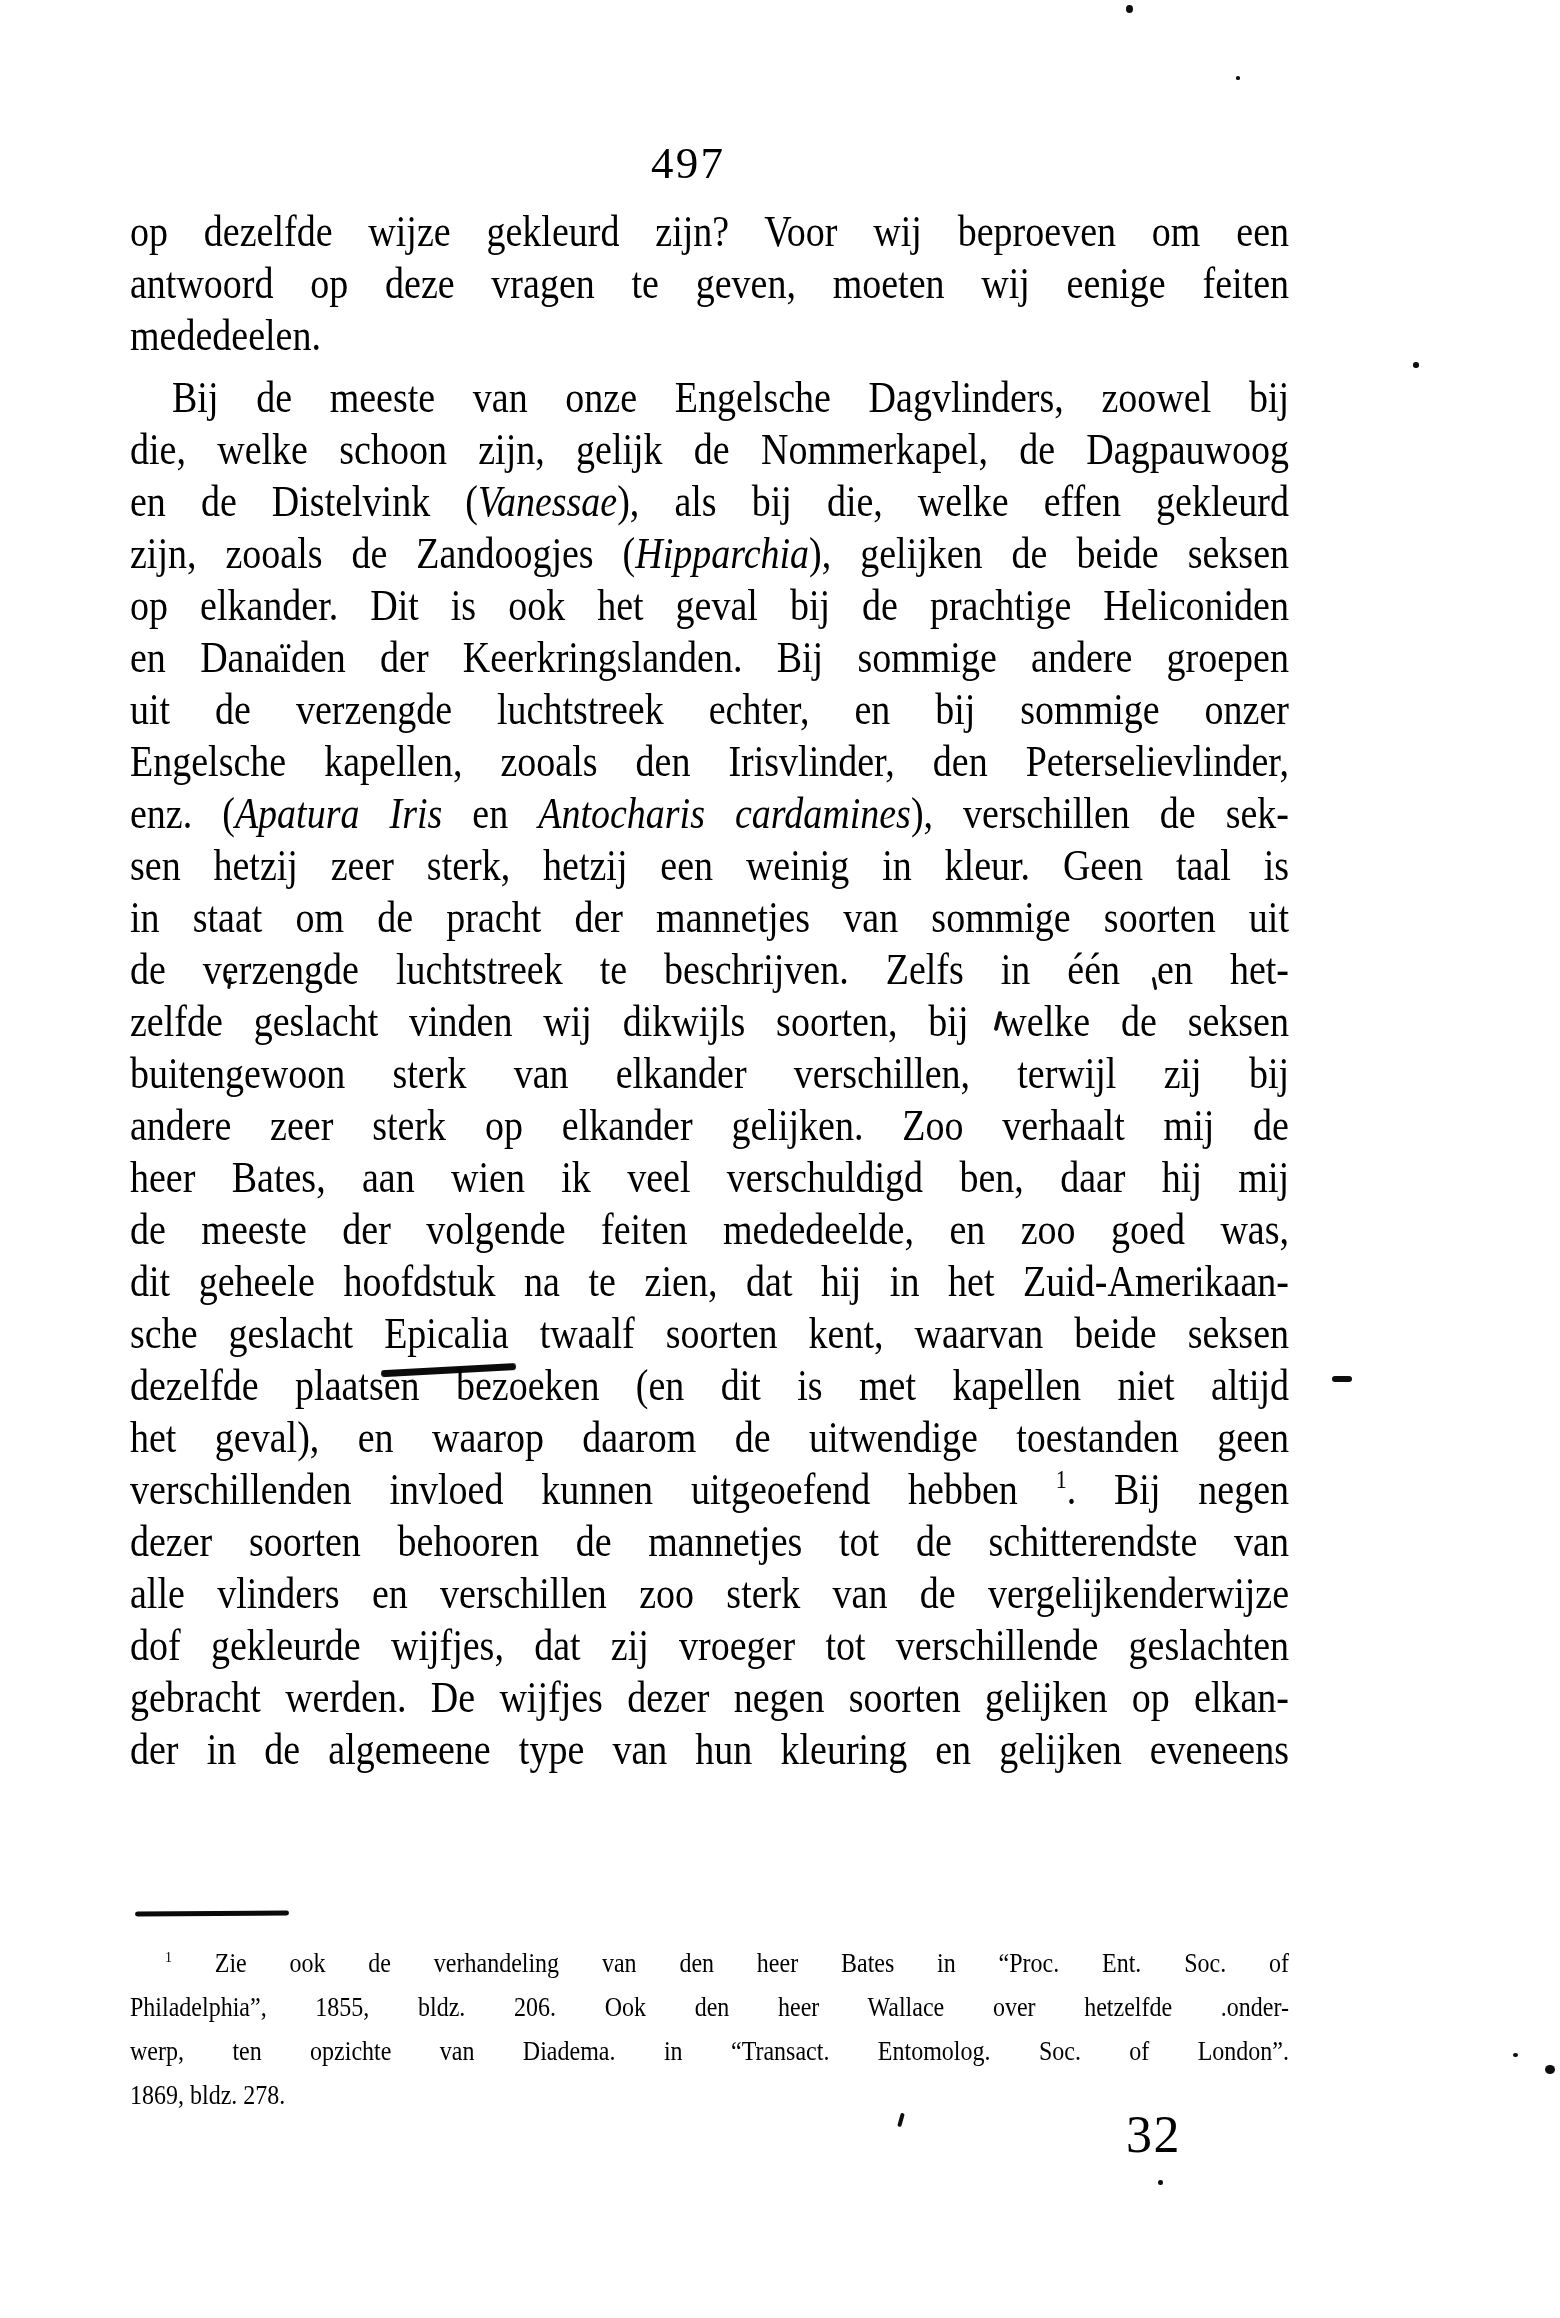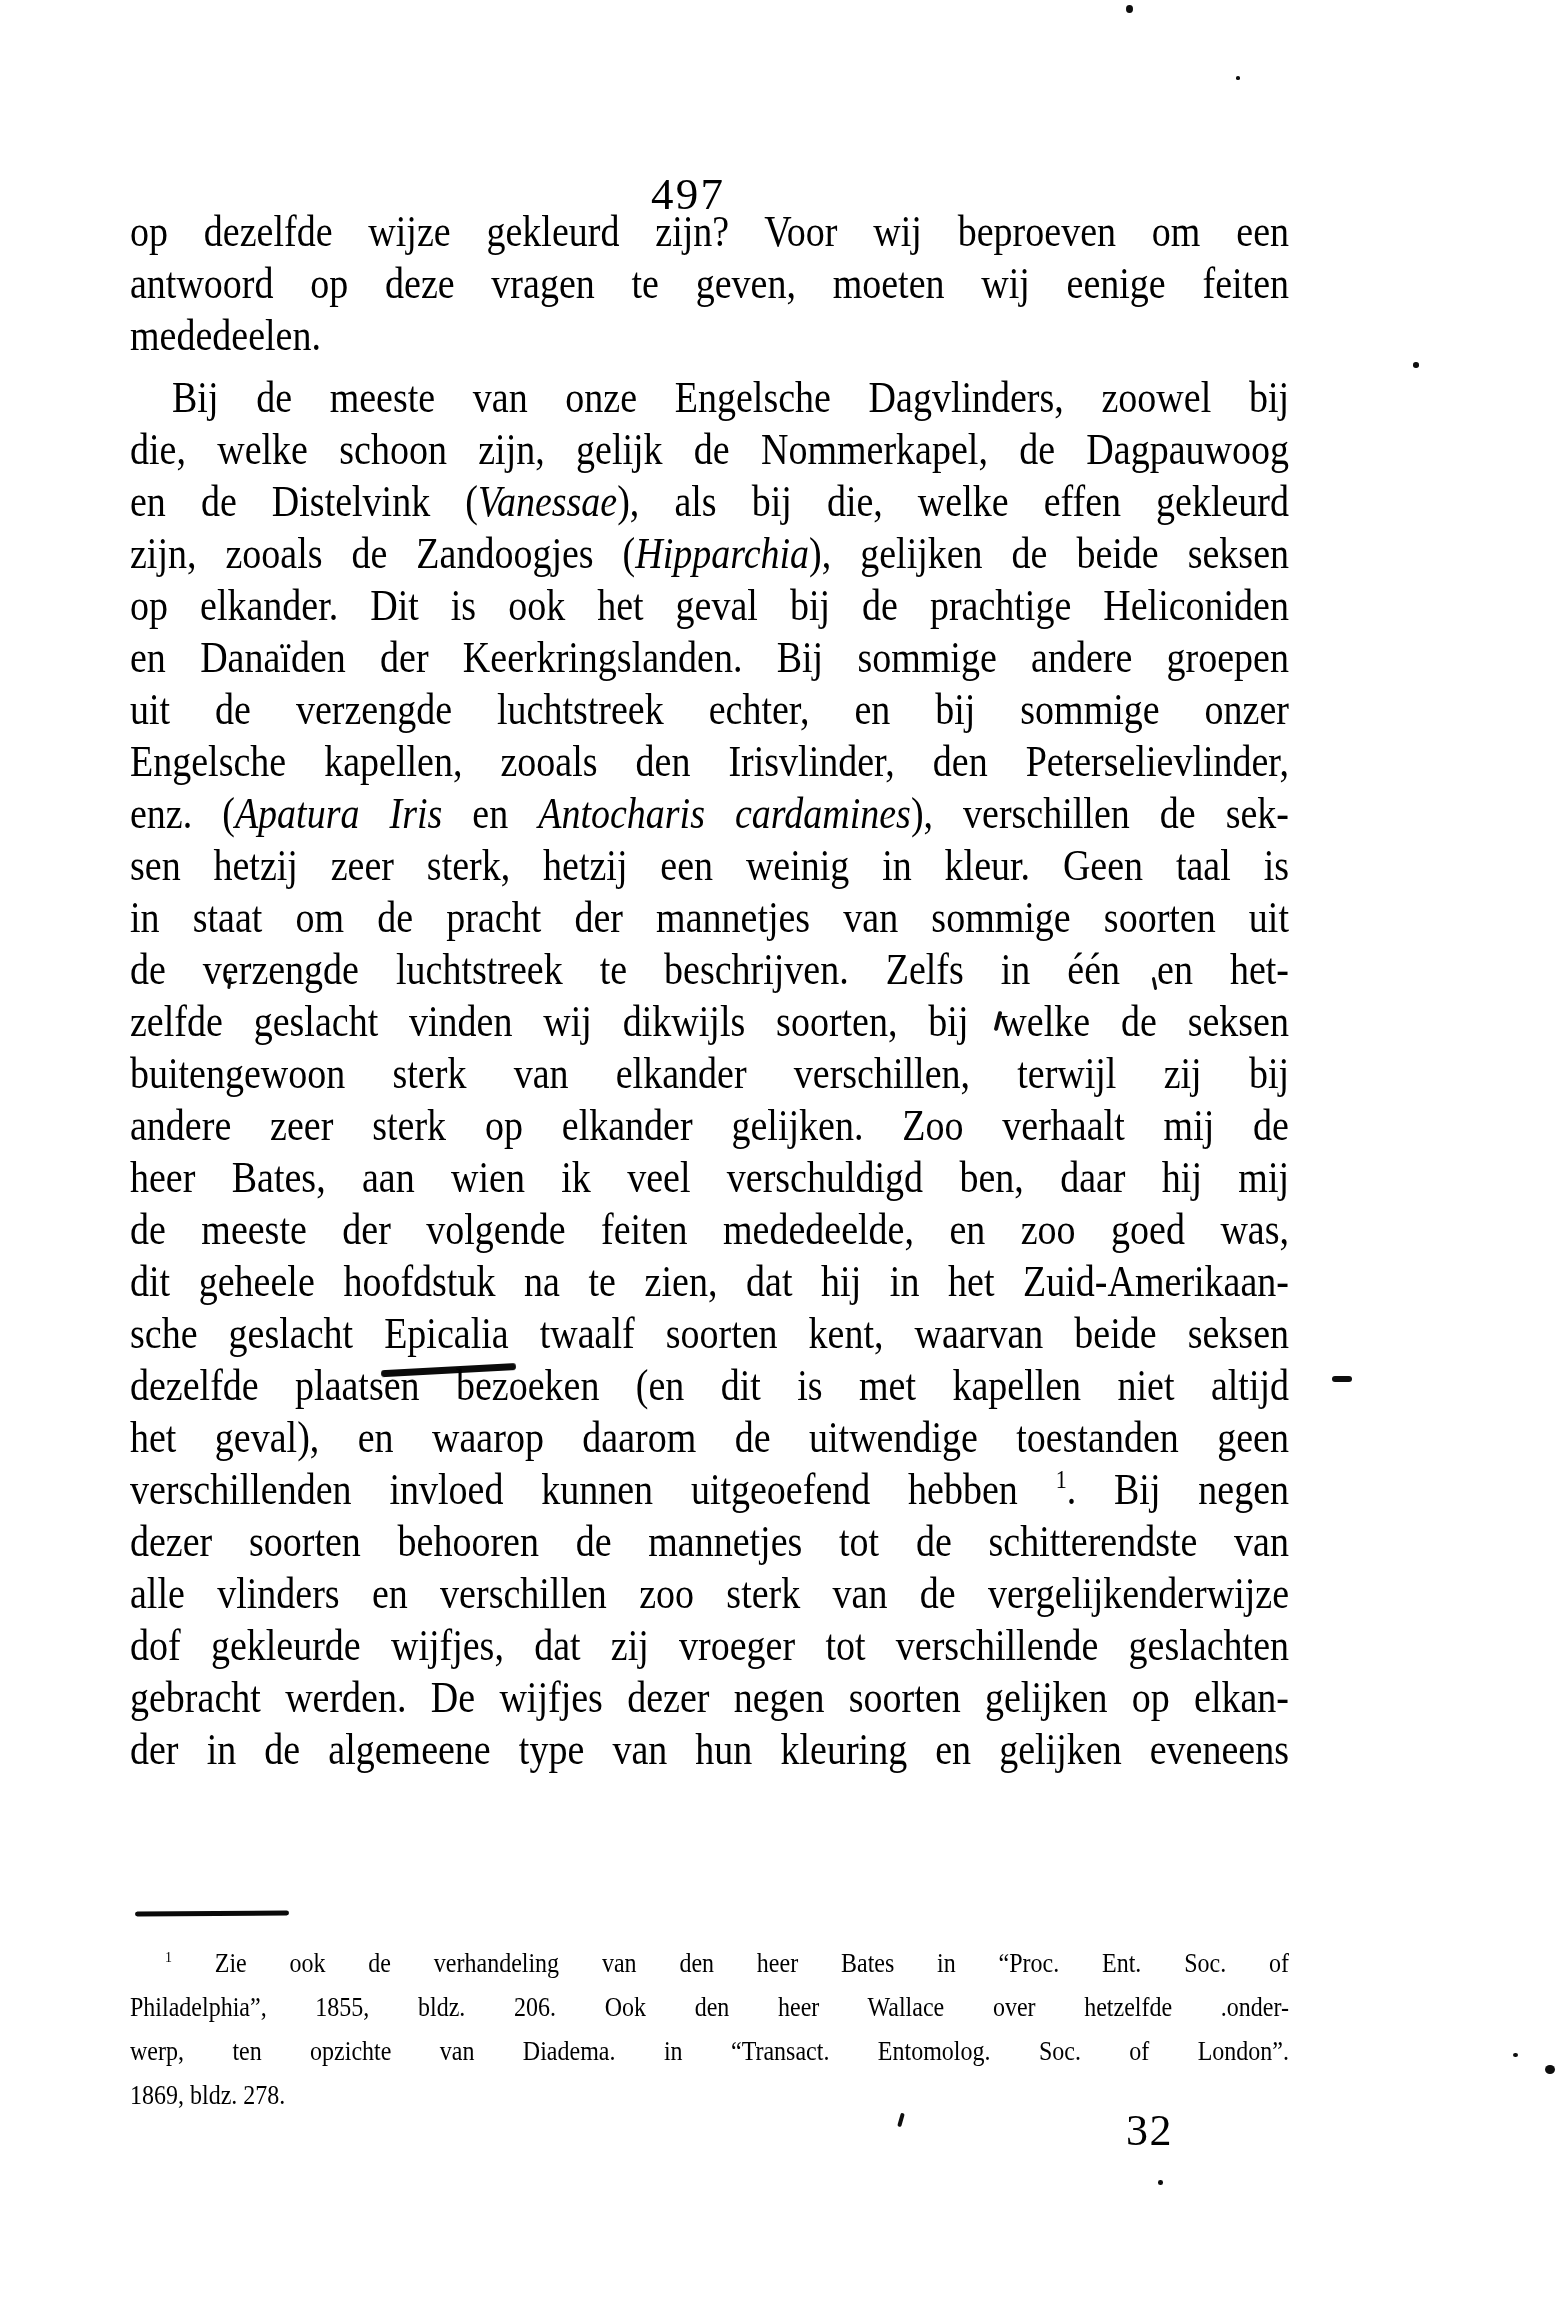--- a/index.html
+++ b/index.html
@@ -10,21 +10,20 @@
     color: #000;
     position: relative;
     overflow: hidden;
   }
   .page { position: absolute; inset: 0; background: #fff; }
 
   .page-number {
     position: absolute; left: 651px; top: 137px; width: 68px;
     text-align: center; font-size: 45px; letter-spacing: 2.3px;
     font-weight: 500;
-    margin-top: 31px;
   }
 
   .body-text {
     position: absolute; left: 130px; top: 205px; width: 1159px;
     font-size: 38px;
   }
   .body-text .line {
     height: 52px; line-height: 52px;
     transform: scaleY(1.16); transform-origin: 50% 50%;
     white-space: normal;
@@ -56,21 +55,21 @@
   .smudge-underline { position: relative; }
   .smudge-underline::after {
     content: ""; position: absolute;
     left: -2.8px; right: -7.4px; bottom: -14px; height: 6px;
     background: #0b0b0b; border-radius: 3.2px;
     transform: rotate(-2.6deg);
   }
 
   .signature {
     position: absolute; left: 1126px; top: 2105px;
-    font-size: 44px; font-weight: 500; letter-spacing: 1.4px;
+    font-size: 52px; font-weight: 500; letter-spacing: 1.4px;
   }
 
   .artifact { position: absolute; background: #0e0e0e; }
   .artifact.dot  { border-radius: 50%; }
   .artifact.dash { border-radius: 3.2px; }
   .artifact.tick { border-radius: 1.9px; }
 </style>
 </head>
 <body>
 

